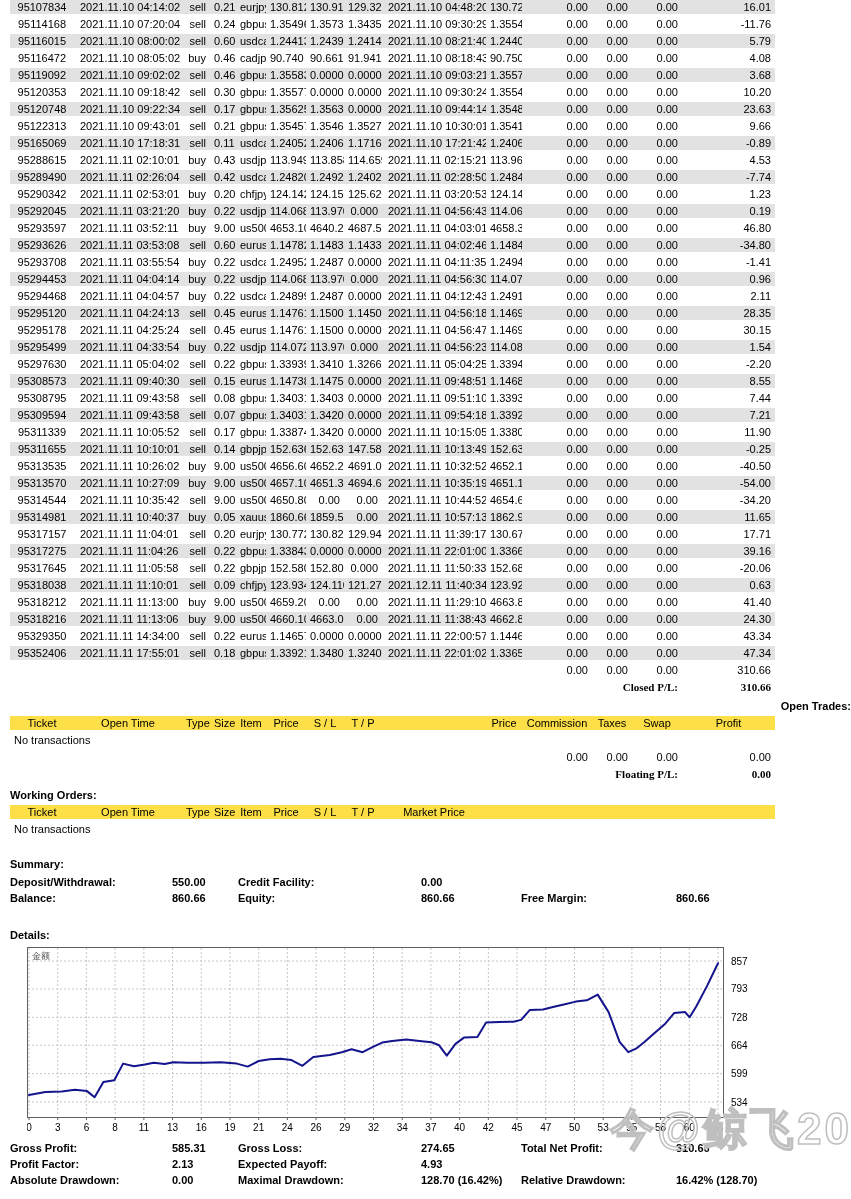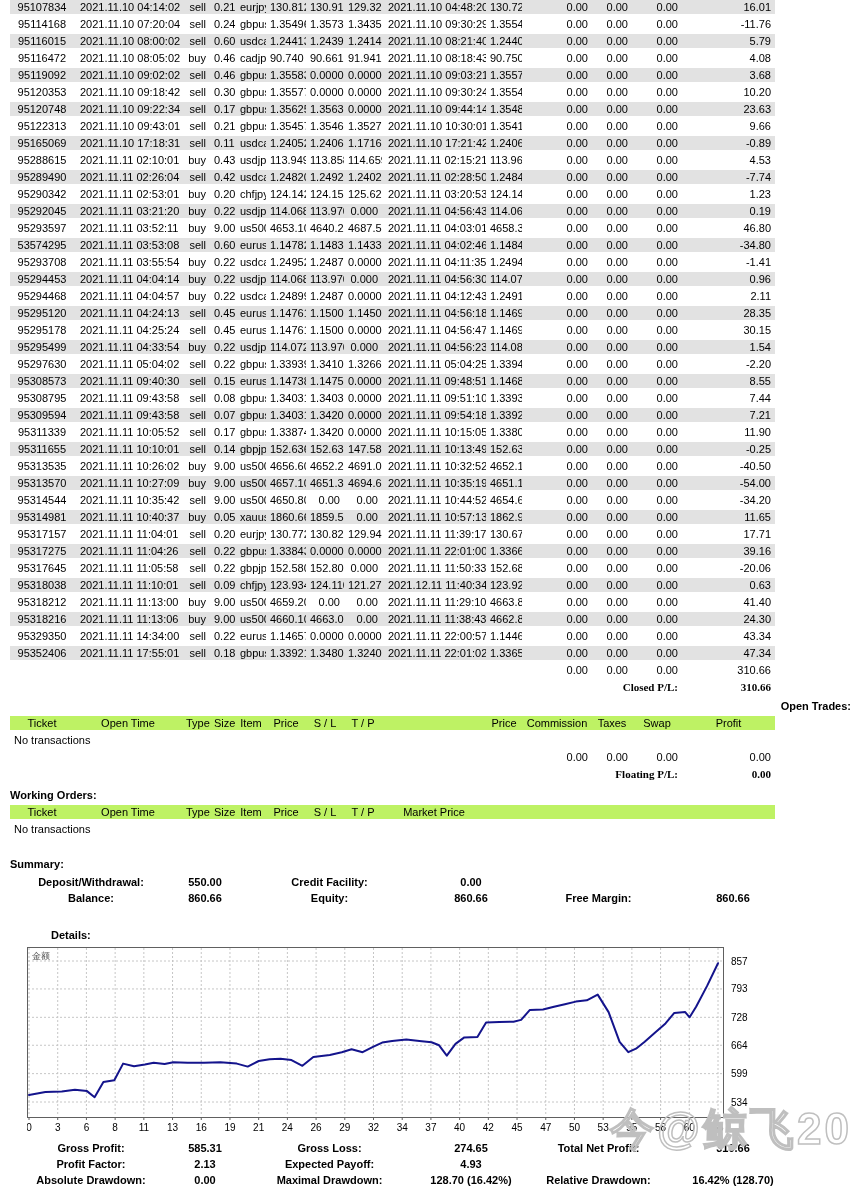--- a/index.html
+++ b/index.html
@@ -11,34 +11,34 @@
   .page{padding-left:10px;position:relative;}
   
   table.trades{table-layout:fixed;width:765px;border-collapse:separate;border-spacing:0 3px;}
   table.trades td{height:14px;line-height:13px;font-size:11px;padding:0 4px;
     overflow:hidden;white-space:nowrap;box-sizing:border-box;}
   .l{text-align:center;}
   .tl{text-align:left;padding-left:6px !important;}
   .r{text-align:right;}
   .c{text-align:center;}
   tr.stripe td{background:#e2e2e2;}
-  tr.thead td{background:#bef264;}
+  tr.thead td{background:#fde047;}
   .bold{font-weight:bold;font-family:Liberation Serif, serif;}
   .notrans td{text-align:left;padding-right:40px !important;}
   .maintable{margin-top:-3px;}
   
   .sect{font-weight:bold;font-size:11px;line-height:14px;}
   .t-open{margin-top:2px;text-align:right;}
   .t-work{margin-top:4px;}
   .t-sum{margin-top:18px;}
-  .t-det{margin-top:22px;margin-left:41px;}
+  .t-det{margin-top:22px;}
   
   table.stats{table-layout:fixed;border-collapse:collapse;margin-top:3px;}
   table.stats td{height:16px;line-height:16px;font-size:11px;font-weight:bold;
-    text-align:center;padding:0;white-space:nowrap;box-sizing:border-box;}
+    text-align:left;padding:0;white-space:nowrap;box-sizing:border-box;}
   
   .chart-wrap{margin-top:5px;margin-left:17px;width:760px;}
   
   .watermark{
     position:absolute;left:610px;top:1100px;z-index:5;
     font-size:44px;font-weight:bold;letter-spacing:3px;white-space:nowrap;
     color:transparent;-webkit-text-stroke:1.5px #bfbfbf;
     pointer-events:none;
   }
 </style>
@@ -283,21 +283,21 @@
           <td class="r">4640.20</td>
           <td class="r">4687.58</td>
           <td class="tl">2021.11.11 04:03:01</td>
           <td class="r">4658.30</td>
           <td class="r">0.00</td>
           <td class="r">0.00</td>
           <td class="r">0.00</td>
           <td class="r">46.80</td>
         </tr>
         <tr class="stripe">
-          <td class="l">53574295</td>
+          <td class="l">95293626</td>
           <td class="tl">2021.11.11 03:53:08</td>
           <td class="r">sell</td>
           <td class="r">0.60</td>
           <td class="r">eurusd</td>
           <td class="r">1.14782</td>
           <td class="r">1.14839</td>
           <td class="r">1.14335</td>
           <td class="tl">2021.11.11 04:02:46</td>
           <td class="r">1.14840</td>
           <td class="r">0.00</td>

